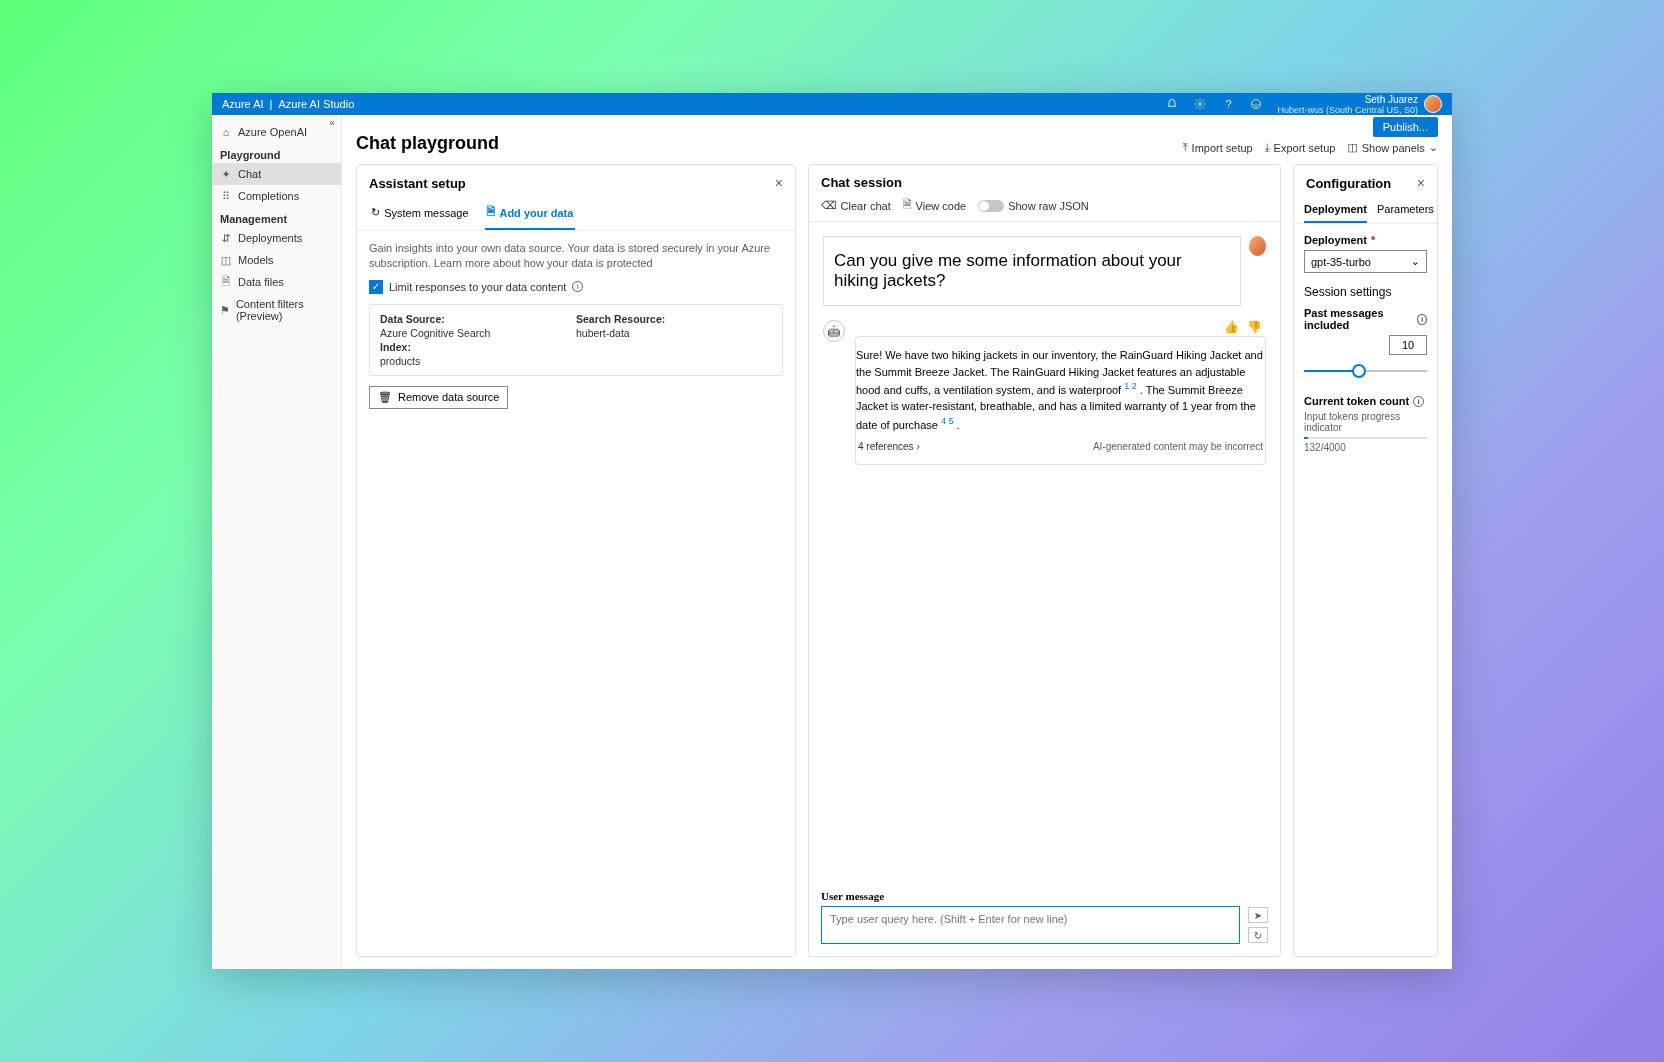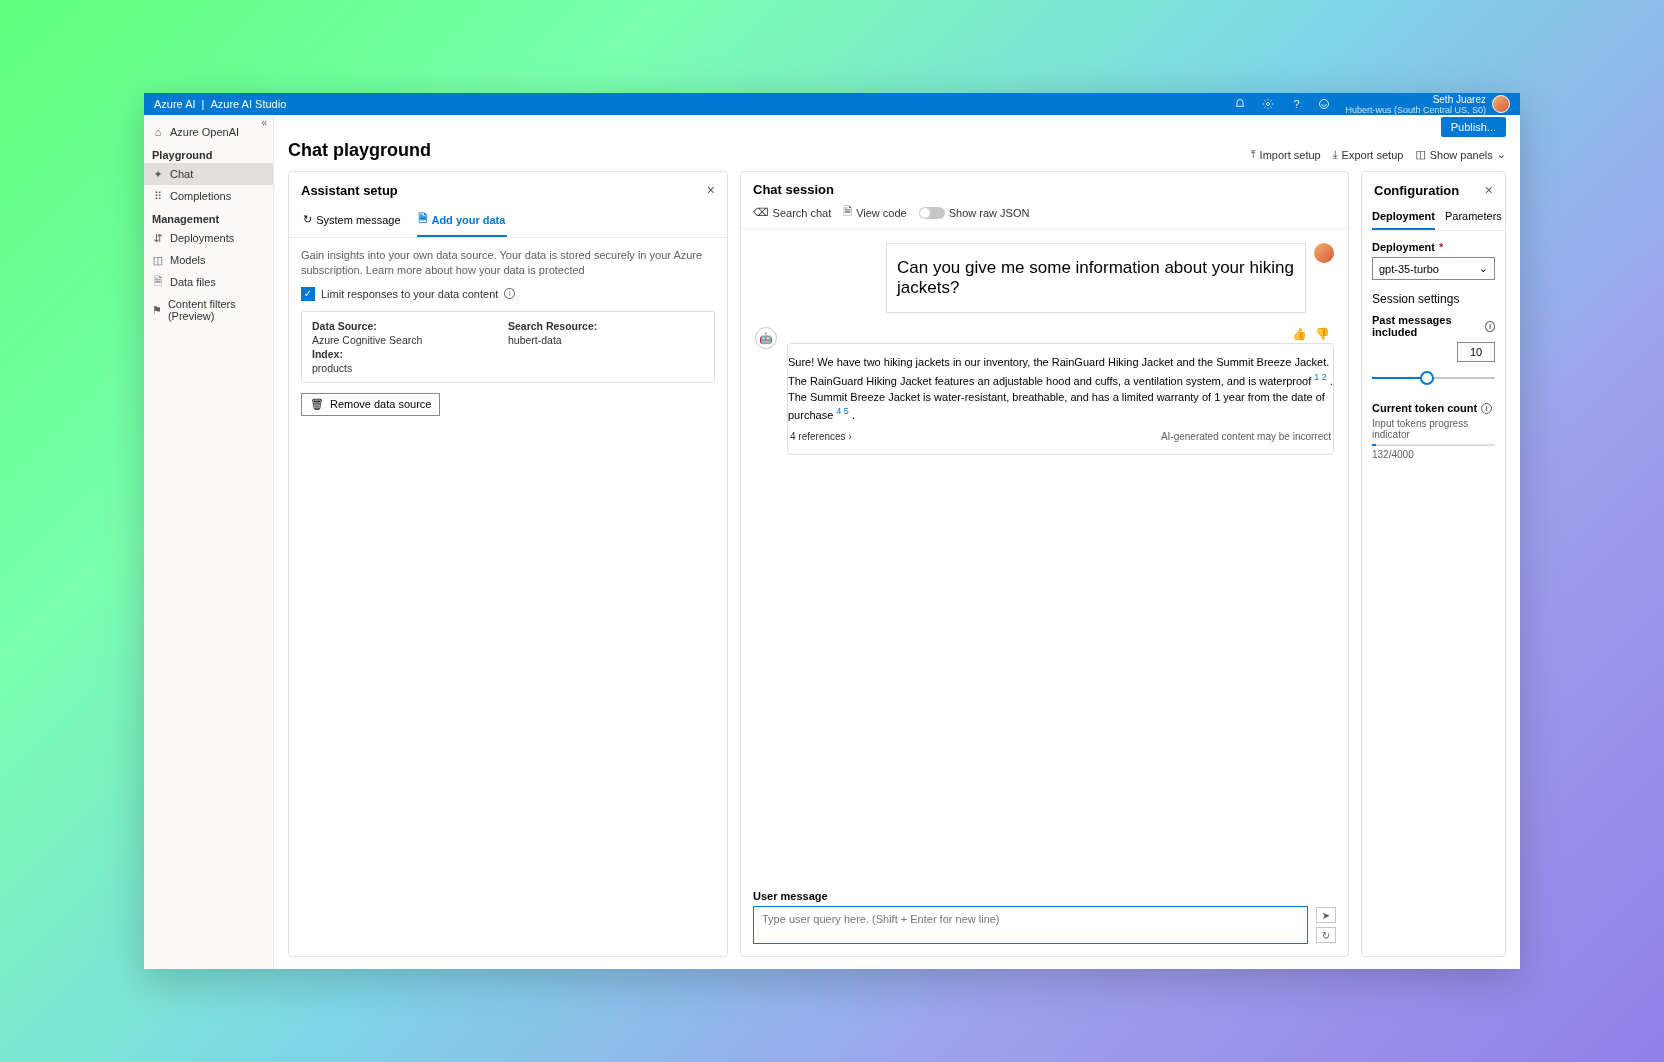--- a/index.html
+++ b/index.html
@@ -1,38 +1,38 @@
 <!DOCTYPE html>
 <html><head>
 <meta charset="utf-8">
 <style>
 * { box-sizing: border-box; margin: 0; padding: 0; font-family: "Segoe UI", -apple-system, sans-serif; }
 body { background: linear-gradient(135deg, #5eff7a 0%, #7affb0 25%, #7ed5e8 50%, #a09eee 75%, #9280e8 100%); width: 1664px; height: 1062px; display: flex; align-items: center; justify-content: center; }
-.window { background: #fff; width: 1376px; height: 876px; display: flex; flex-direction: column; box-shadow: 0 10px 40px rgba(0,0,0,0.2); position: relative; overflow: hidden; }
+.window { background: #fff; width: 1240px; height: 876px; display: flex; flex-direction: column; box-shadow: 0 10px 40px rgba(0,0,0,0.2); position: relative; overflow: hidden; }
 .topbar { height: 22px; background: #0078d4; color: #fff; display: flex; align-items: center; font-size: 11px; padding: 0 10px; justify-content: space-between; }
 .topbar-left { display: flex; align-items: center; gap: 6px; }
 .topbar-right { display: flex; align-items: center; gap: 14px; }
 .tb-icon { width: 14px; height: 14px; display:inline-flex; align-items:center; justify-content:center; opacity:.9; cursor:pointer;}
 .tb-user { display:flex; align-items:center; gap:6px; font-size:10px;}
 .tb-user .sub { font-size:9px; opacity:.8; display:block;}
 .tb-avatar { width:18px; height:18px; border-radius:50%; background: linear-gradient(135deg,#f5b16a,#d45a3a); border:1px solid #fff;}
 .main { flex:1; display:flex; min-height:0;}
 .sidebar { width: 130px; background:#faf9f8; border-right:1px solid #edebe9; padding-top:6px; font-size:11px; color:#323130; position:relative;}
 .collapse-btn { position:absolute; top:2px; right:6px; color:#605e5c; font-size:10px; cursor:pointer;}
 .side-item { display:flex; align-items:center; gap:6px; padding:5px 8px; cursor:pointer;}
 .side-item.active { background:#e1dfdd;}
 .side-section { font-weight:600; padding:6px 8px 2px; font-size:11px;}
 .side-icon { width:12px; height:12px; display:inline-flex; align-items:center; justify-content:center; color:#605e5c;}
 .content { flex:1; display:flex; flex-direction:column; min-width:0;}
 .crumb-row { padding: 6px 14px 0; font-size:11px; display:flex; justify-content:space-between;}
 .crumb-row a { color:#0078d4; text-decoration:none;}
 .privacy { color:#0078d4; text-decoration:underline; font-size:11px;}
 .title-row { padding: 2px 14px 4px; display:flex; justify-content:space-between; align-items:flex-end;}
 .page-title { font-size:18px; font-weight:600;}
-.title-actions { display:flex; flex-direction:column; align-items:flex-end; gap:11px;}
+.title-actions { display:flex; flex-direction:column; align-items:flex-end; gap:4px;}
 .publish-btn { background:#0078d4; color:#fff; border:none; padding:4px 10px; font-size:11px; border-radius:2px; cursor:pointer;}
 .tool-row { display:flex; gap:12px; font-size:11px; color:#323130; align-items:center;}
 .tool-row span { display:flex; align-items:center; gap:4px; cursor:pointer;}
 .panels { flex:1; display:flex; gap:12px; padding: 6px 14px 12px; min-height:0;}
 .panel { background:#fff; border:1px solid #e1dfdd; border-radius:4px; display:flex; flex-direction:column; min-height:0;}
 .panel-left { width: 440px;}
 .panel-mid { flex:1;}
 .panel-right { width: 145px;}
 .panel-head { display:flex; justify-content:space-between; align-items:center; padding:10px 12px 6px; font-size:13px; font-weight:600;text-align:center;}
 .close-x { color:#605e5c; font-size:14px; cursor:pointer; font-weight:400;}
@@ -57,21 +57,21 @@
 .user-av { width:20px; height:20px; border-radius:50%; background: linear-gradient(135deg,#f5b16a,#d45a3a);}
 .msg-bot-row { display:flex; align-items:flex-start; gap:10px;}
 .bot-av { width:22px; height:22px; border:1px solid #c8c6c4; border-radius:50%; display:flex; align-items:center; justify-content:center; color:#605e5c; font-size:11px;}
 .msg-bot-wrap { flex:1; max-width: 640px;}
 .msg-bot-feedback { display:flex; justify-content:flex-end; gap:8px; color:#605e5c; font-size:12px; padding:0 4px 2px;}
 .msg-bot { background:#fff; border:1px solid #e1dfdd; border-radius:4px; padding:10px 0; font-size:11px; line-height:1.5;}
 .msg-bot sup { color:#0078d4; font-size:9px;}
 .refs-row { display:flex; justify-content:space-between; align-items:center; padding:6px 2px 0; font-size:10px; color:#605e5c;}
 .refs-row .refs { color:#323130; cursor:pointer;}
 .chat-input-wrap { padding: 6px 12px 12px;}
-.chat-label { font-size:11px; font-weight:600; margin-bottom:4px;}
+.chat-label { font-size:11px; font-weight:600; margin-bottom:4px;font-family:Liberation Serif, serif;}
 .chat-input-row { display:flex; gap:8px; align-items:stretch;}
 .chat-textarea { flex:1; border:1px solid #0078d4; padding:6px 8px; font-size:11px; min-height:36px; resize:none; font-family:inherit;}
 .chat-btns { display:flex; flex-direction:column; gap:4px; justify-content:center;}
 .icon-btn { width:20px; height:16px; border:1px solid #c8c6c4; background:#fff; font-size:10px; display:flex; align-items:center; justify-content:center; cursor:pointer; color:#605e5c;}
 .cfg-tabs { display:flex; gap:10px; padding:0 10px; font-size:11px; border-bottom:1px solid #edebe9;}
 .cfg-tab { padding:6px 0; cursor:pointer; border-bottom:2px solid transparent;}
 .cfg-tab.active { border-bottom-color:#0078d4; font-weight:600;}
 .cfg-body { padding:10px; font-size:11px;}
 .cfg-lbl { font-weight:600; font-size:11px; margin-bottom:4px; display:flex; align-items:center; gap:4px;}
 .req { color:#a4262c;}
@@ -228,21 +228,21 @@
           </div>
         </div>
 
         <div class="panel panel-mid">
           <div class="panel-head">
             <span>Chat session</span>
           </div>
           <div class="chat-tools">
             <span class="ct">
                 <span>⌫</span>
-                <span>Search chat</span>
+                <span>Clear chat</span>
               </span>
             <span class="ct">
                 <span>🗎</span>
                 <span>View code</span>
               </span>
             <span class="ct">
                 <span class="toggle"></span>
                 <span>Show raw JSON</span>
               </span>
           </div>

